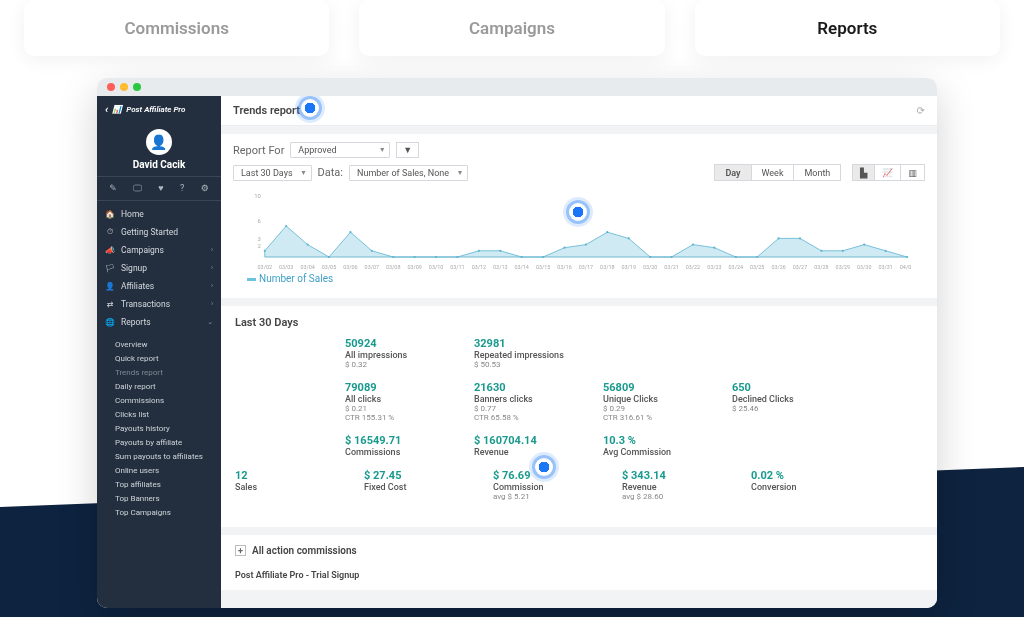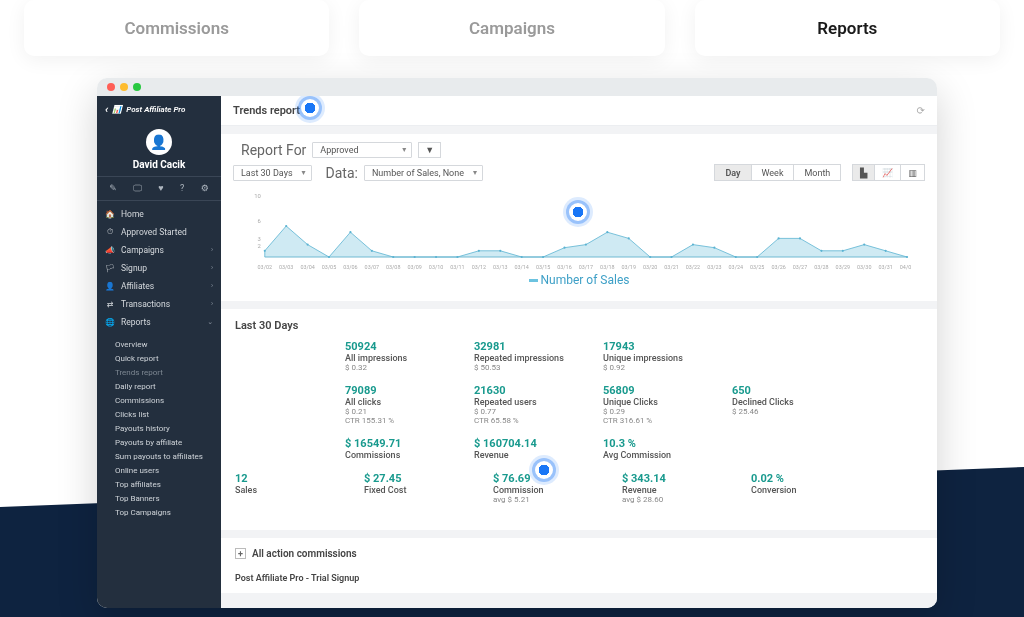--- a/index.html
+++ b/index.html
@@ -95,33 +95,33 @@
   .main-panel::-webkit-scrollbar { width: 6px; }
   .main-panel::-webkit-scrollbar-thumb { background: #c9ccd0; border-radius: 3px; }
 
   .band { background: #fff; margin-bottom: 8px; }
   .page-header { display: flex; align-items: center; padding: 8px 12px; border-bottom: 1px solid #eceef1; position: relative; }
   .page-header h1 { font-size: 11px; font-weight: 600; color: #444; }
   .refresh-icon { margin-left: auto; color: #aaa; cursor: pointer; font-size: 10px; }
 
   .filter-box { padding: 8px 12px; }
   .row { display: flex; align-items: center; gap: 6px; margin-bottom: 6px; }
-  .lbl { font-size: 14px; color: #666; margin-left: 8px; }
+  .lbl { font-size: 11px; color: #666; }
   .dropdown { border: 1px solid #d5d8dc; background: #fff; padding: 2px 18px 2px 7px; font-size: 9px; position: relative; cursor: pointer; border-radius: 1px; color: #555; }
   .dropdown::after { content: "▾"; font-size: 8px; color: #888; position: absolute; right: 5px; top: 2px; }
   .btn-filter { border: 1px solid #d5d8dc; background: #fff; padding: 2px 6px; cursor: pointer; font-size: 9px; color: #555; }
   .seg-group { display: flex; margin-left: auto; }
   .seg { border: 1px solid #d5d8dc; background: #fff; padding: 2.5px 10px; font-size: 9px; cursor: pointer; margin-left: -1px; color: #555; }
   .seg.active { background: #eaeaea; font-weight: 600; }
   .seg-icon { padding: 2.5px 7px; }
 
   
   .chart-wrap { padding: 4px 14px 6px; }
   .chart-svg { width: 100%; height: 82px; }
-  .legend { text-align: center; font-size: 12px; color: #3ea0c7; margin-top: -2px; }
+  .legend { font-size: 10px; color: #3ea0c7; margin-top: -2px; }
   .legend .sw { display: inline-block; width: 9px; height: 3px; background: #6cc3e0; vertical-align: middle; margin-right: 3px; }
 
   .metrics-band { padding: 10px 14px 14px; }
   .metrics-title { font-size: 11px; font-weight: 600; color: #444; margin-bottom: 8px; }
   .metric-row { display: flex; gap: 27px; margin-bottom: 12px; }
   .metric-row.offset { padding-left: 110px; }
   .metric { min-width: 102px; }
   .metric .big { font-size: 11px; font-weight: 700; color: #199a8e; }
   .metric .lbl2 { font-size: 9px; color: #555; font-weight: 500; }
   .metric .sub { font-size: 8px; color: #888; }
@@ -179,21 +179,21 @@
         <span>⚙</span>
       </div>
 
       <ul class="nav-list" id="nav-list">
           <li class="nav-item">
             <i class="ni-icon">🏠</i>
             <span>Home</span>
           </li>
           <li class="nav-item">
             <i class="ni-icon">⏱</i>
-            <span>Approved Started</span>
+            <span>Getting Started</span>
           </li>
           <li class="nav-item">
             <i class="ni-icon">📣</i>
             <span>Campaigns</span>
             <span class="exp">›</span>
           </li>
           <li class="nav-item">
             <i class="ni-icon">🏳</i>
             <span>Signup</span>
             <span class="exp">›</span>
@@ -342,36 +342,31 @@
             <div class="metric">
               <div class="big">50924</div>
               <div class="lbl2">All impressions</div>
               <div class="sub">$ 0.32</div>
             </div>
             <div class="metric">
               <div class="big">32981</div>
               <div class="lbl2">Repeated impressions</div>
               <div class="sub">$ 50.53</div>
             </div>
-            <div class="metric">
-              <div class="big">17943</div>
-              <div class="lbl2">Unique impressions</div>
-              <div class="sub">$ 0.92</div>
-            </div>
           </div>
         <div class="metric-row offset" id="m-clicks">
             <div class="metric">
               <div class="big">79089</div>
               <div class="lbl2">All clicks</div>
               <div class="sub">$ 0.21</div>
               <div class="sub">CTR 155.31 %</div>
             </div>
             <div class="metric">
               <div class="big">21630</div>
-              <div class="lbl2">Repeated users</div>
+              <div class="lbl2">Banners clicks</div>
               <div class="sub">$ 0.77</div>
               <div class="sub">CTR 65.58 %</div>
             </div>
             <div class="metric">
               <div class="big">56809</div>
               <div class="lbl2">Unique Clicks</div>
               <div class="sub">$ 0.29</div>
               <div class="sub">CTR 316.61 %</div>
             </div>
             <div class="metric">

